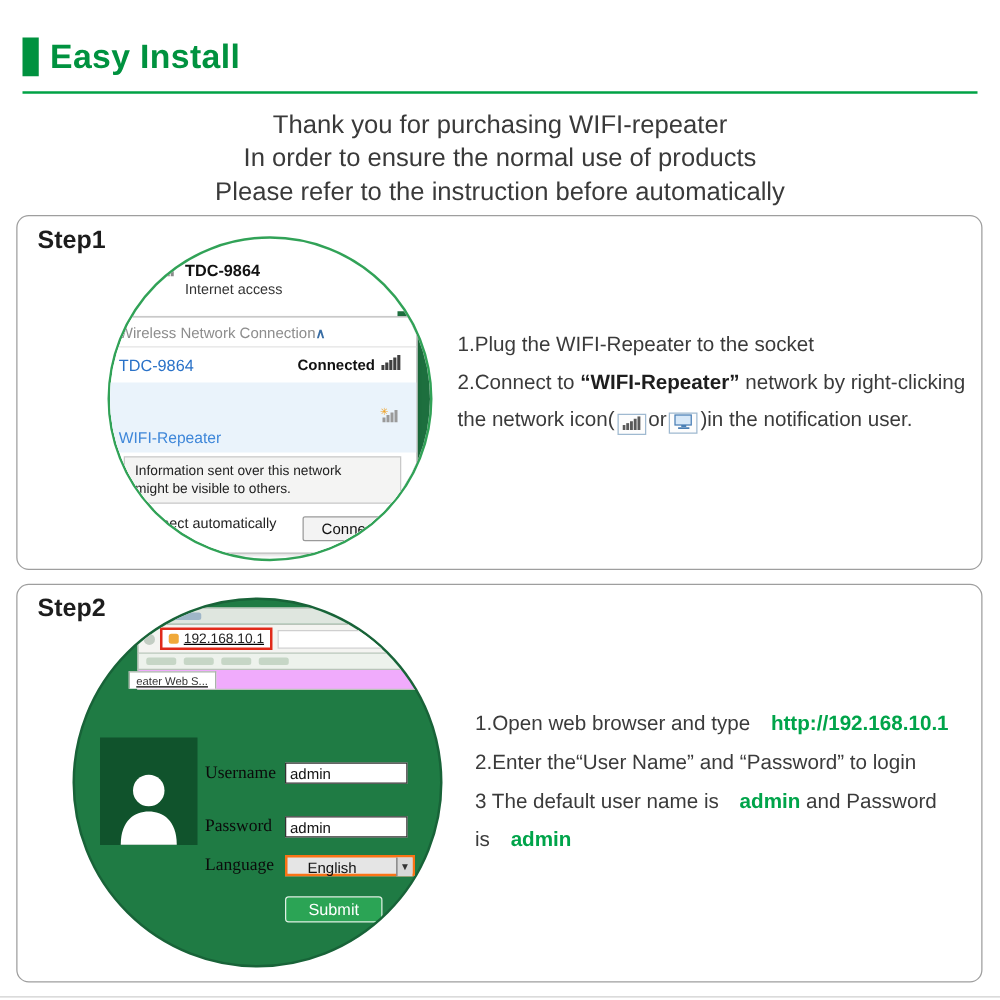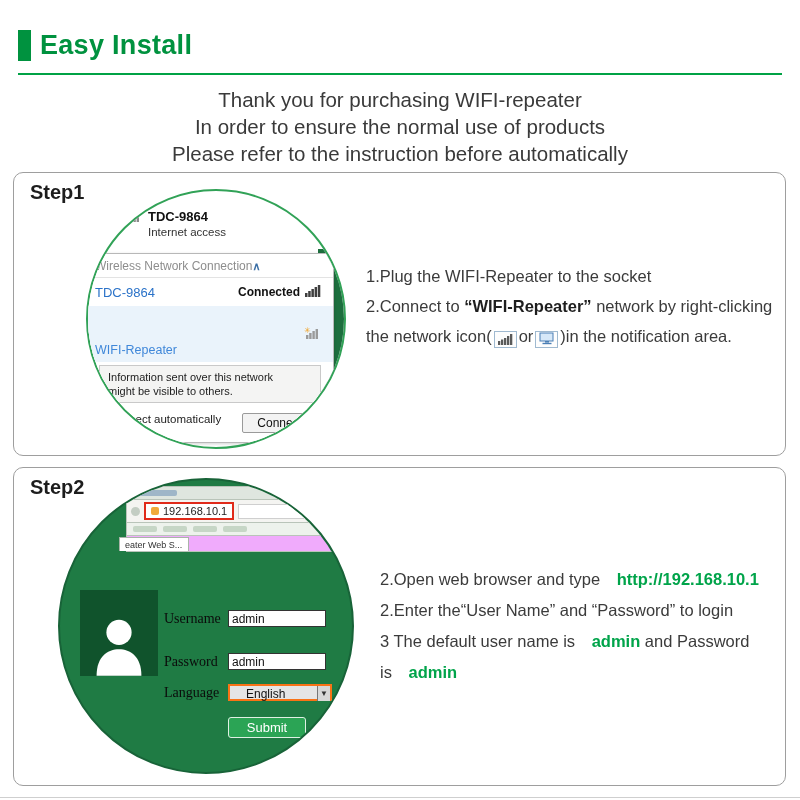--- a/index.html
+++ b/index.html
@@ -51,21 +51,21 @@
   .s1-text { position:absolute; left:352px; top:88px; width:430px; font-size:16.5px; color:#3b3b3b; line-height:30px; }
   .s2-text { position:absolute; left:366px; top:96px; width:424px; font-size:16.5px; color:#3b3b3b; line-height:31px; }
   .bold { font-weight:700; color:#1e1e1e; }
   .green { color:#00a44a; font-weight:700;margin-left:12px; }
   .mini-ic { display:inline-block; width:23px; height:17px; border:1px solid #9fb9d0; background:#fdfdfd;
              vertical-align:-3px; margin:0 2px; text-align:center; line-height:14px; }
 
   
   .circle2 { position:absolute; left:44px; top:10px; width:296px; height:296px; border-radius:50%;
              background:#1f7b44; border:2px solid #186338; overflow:hidden; }
-  .browser { position:absolute; left:66px; top:6px; width:236px; }
+  .browser { position:absolute; left:50px; top:6px; width:236px;text-decoration:underline; }
   .b-title { height:13px; background:#dfe6df; border:1px solid #b9c4b9; border-bottom:none;
              display:flex; align-items:center; gap:3px; padding:0 4px; }
   .b-chipblue { width:46px; height:6px; background:#9fb6c8; border-radius:2px; }
   .b-sp { flex:1; }
   .b-dot { width:6px; height:5px; background:#aab4aa; }
   .b-addr { height:24px; background:#f4f4f1; border:1px solid #b9c4b9; display:flex; align-items:center; padding:0 4px; gap:4px; }
   .nav-dot { width:9px; height:9px; border-radius:50%; background:#c3cdc3; }
   .addr-box { display:flex; align-items:center; gap:4px; background:#fff; border:2px solid #e02a1a;
               height:18px; padding:0 5px; font-size:11px; color:#222; white-space:nowrap; }
   .favicon { width:8px; height:8px; background:#f0a93a; border-radius:2px; }
@@ -193,21 +193,21 @@
         <span>the network icon(</span><span class="mini-ic"><svg width="15" height="11" viewBox="0 0 15 11">
               <rect x="0" y="7" width="2.3" height="4" fill="#5a5a5a"></rect>
               <rect x="3" y="5.5" width="2.3" height="5.5" fill="#5a5a5a"></rect>
               <rect x="6" y="4" width="2.3" height="7" fill="#5a5a5a"></rect>
               <rect x="9" y="2" width="2.3" height="9" fill="#5a5a5a"></rect>
               <rect x="12" y="0" width="2.3" height="11" fill="#5a5a5a"></rect>
             </svg></span><span>or</span><span class="mini-ic"><svg width="16" height="13" viewBox="0 0 16 13">
               <rect x="1" y="1" width="13" height="8" fill="#d7e8f8" stroke="#4a7fb5"></rect>
               <rect x="6" y="9" width="4" height="1.6" fill="#4a7fb5"></rect>
               <rect x="3.5" y="10.8" width="9" height="1.4" fill="#4a7fb5"></rect>
-            </svg></span><span>)in the notification area.</span>
+            </svg></span><span>)in the notification user.</span>
       </div>
     </div>
   </div>
 
   <div class="step-box step2">
     <div class="step-label">Step2</div>
 
     <div class="circle2">
 
       <div class="browser">
@@ -259,21 +259,21 @@
             <span>English</span>
             <span class="sel-arrow">▼</span>
           </span>
         </div>
         <button class="submit">Submit</button>
       </div>
     </div>
 
     <div class="s2-text">
       <div>
-        <span>2.Open web browser and type </span><span class="green">http://192.168.10.1</span>
+        <span>1.Open web browser and type </span><span class="green">http://192.168.10.1</span>
       </div>
       <div>
         <span>2.Enter the“User Name” and “Password” to login</span>
       </div>
       <div>
         <span>3 The default user name is </span><span class="green">admin</span><span> and Password</span>
       </div>
       <div>
         <span>is </span><span class="green">admin</span>
       </div>

